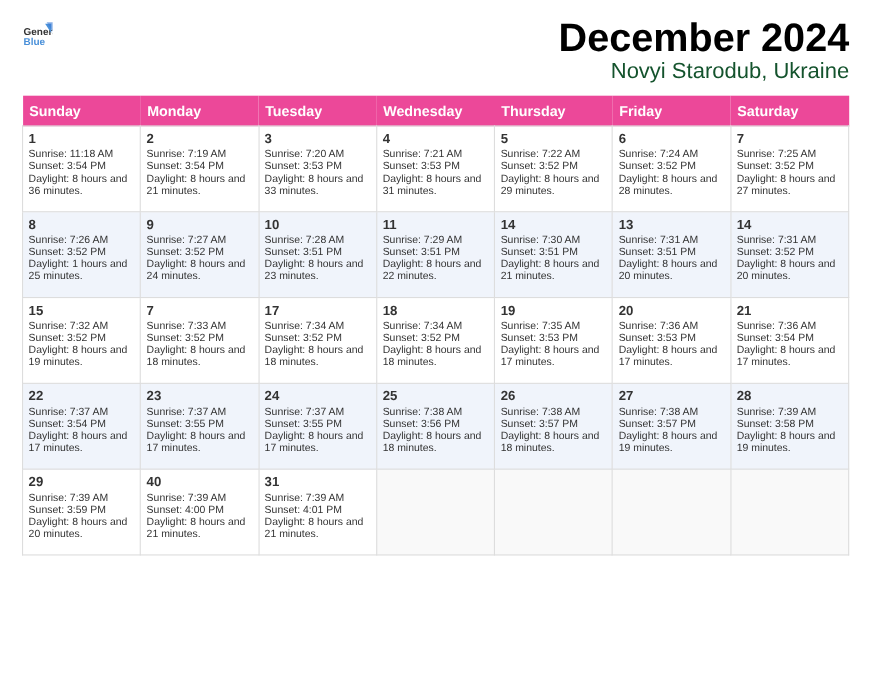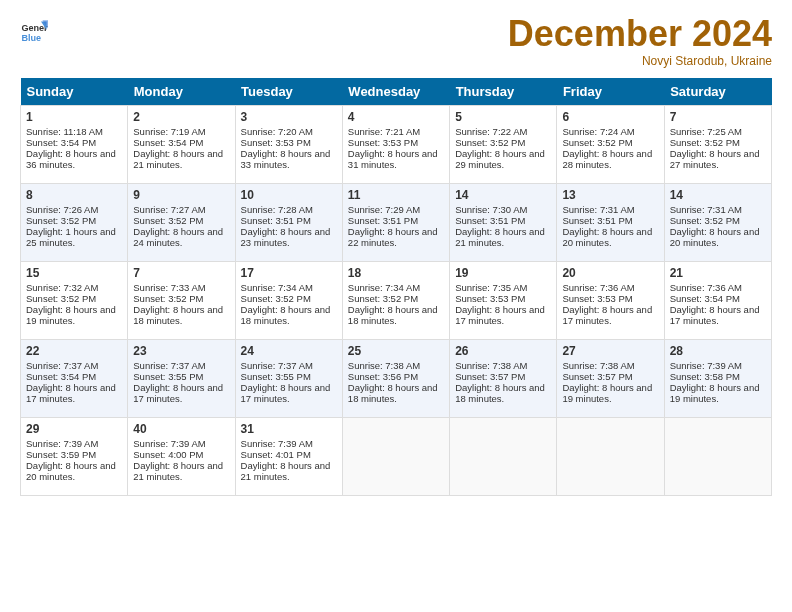--- a/index.html
+++ b/index.html
@@ -27,36 +27,36 @@
     .logo-icon {
       width: 28px;
       height: 28px;
     }
     .title-block {
       text-align: right;
     }
     .month-title {
       font-size: 36px;
       font-weight: bold;
-      color: #a16207;
+      color: #000000;
       line-height: 1;
       text-align: right;
     }
     .location {
-      font-size: 12px;
-      color: #a16207;
+      font-size: 20px;
+      color: #14532d;
       margin-top: 2px;
     }
     table {
       width: 100%;
       border-collapse: collapse;
       table-layout: fixed;
     }
     th {
-      background-color: #0369a1;
+      background-color: #ec4899;
       color: white;
       text-align: left;
       padding: 6px 6px;
       font-size: 13px;
       font-weight: bold;
     }
     td {
       vertical-align: top;
       padding: 4px 5px;
       font-size: 9.5px;

